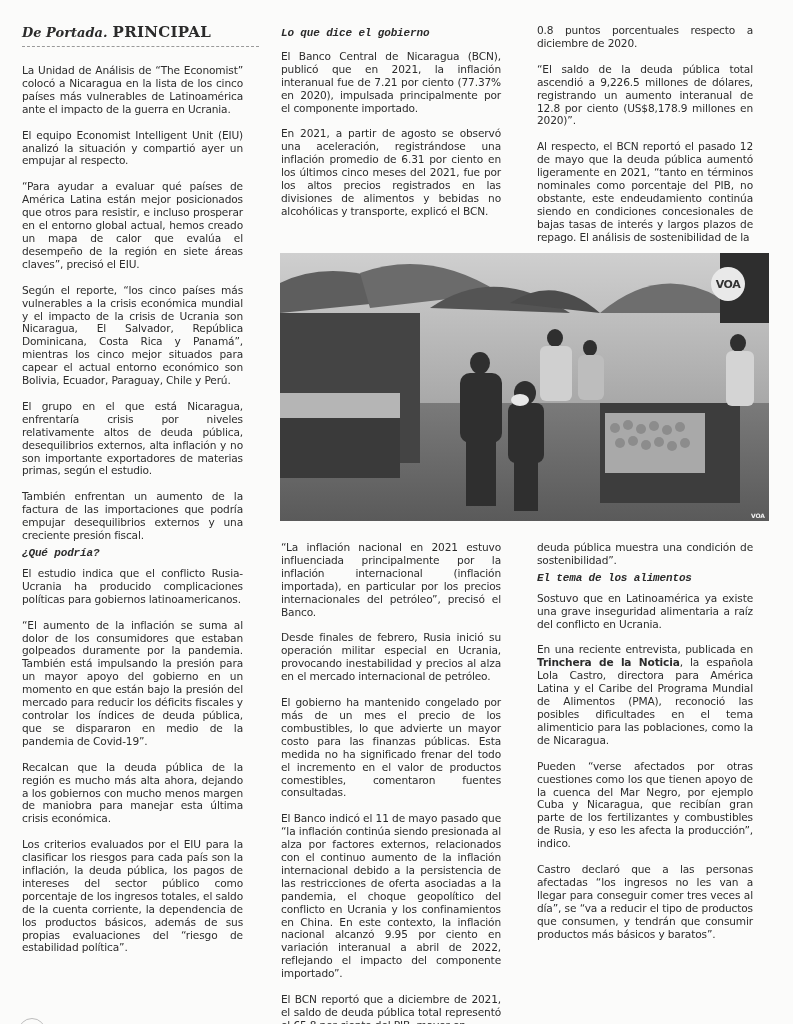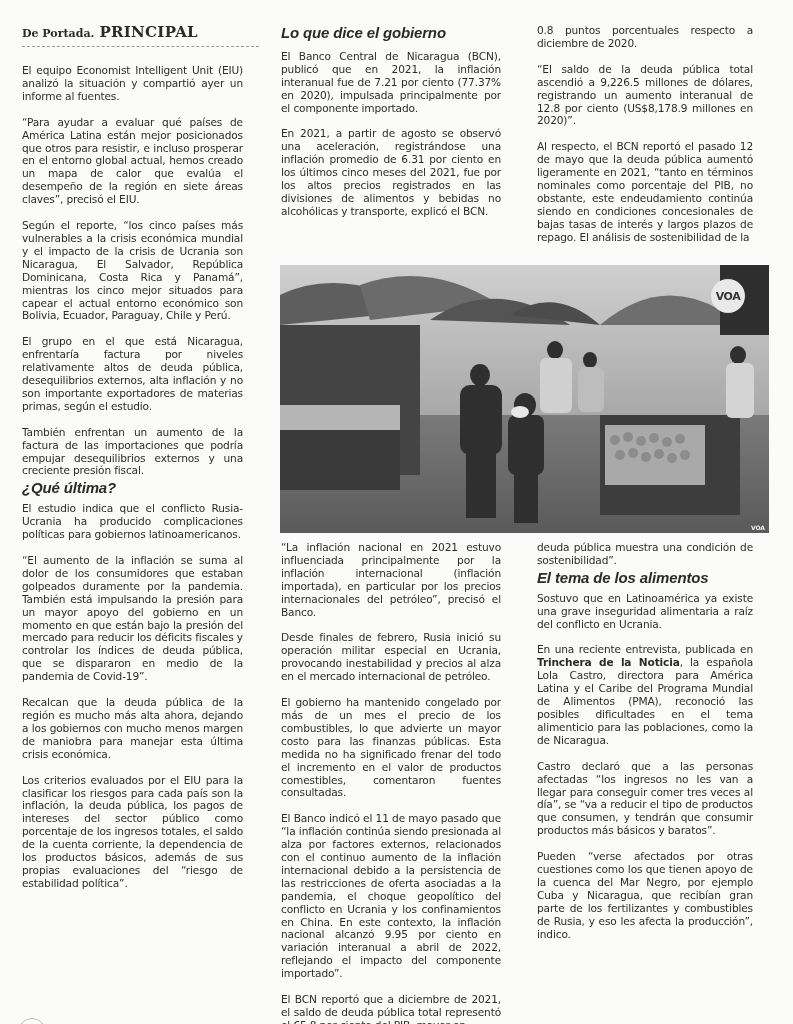--- a/index.html
+++ b/index.html
@@ -15,34 +15,34 @@
   .c1 { left: 22px; top: 64px; width: 237px; }
   .c2 { left: 281px; top: 57px; width: 236px; }
   .c3 { left: 537px; top: 10px; width: 232px; }
   .c2b { left: 281px; top: 541px; width: 236px; }
   .c3b { left: 537px; top: 541px; width: 232px; }
 
   .section-head {
     position: absolute; left: 22px; top: 22px; width: 238px;
     font-family: "DejaVu Serif", serif; color: #2b2b2b;
   }
-  .section-head .pre { font-size: 11px; font-weight: bold; }
+  .section-head .pre { font-size: 13px; font-style: italic; font-weight: bold; }
   .section-head .main { font-size: 15px; font-weight: bold; letter-spacing: 0.3px; }
   .section-rule { position: absolute; left: 22px; top: 46px; width: 237px; border-top: 1px dashed #9a9a9a; }
 
   .subhead {
-    font-family: Liberation Sans, sans-serif; font-style: italic; font-weight: bold;
-    font-size: 15px; margin: -4px 0 7px 0; color: #2b2b2b;
+    font-family: Liberation Mono, monospace; font-style: italic; font-weight: bold;
+    font-size: 11px; margin: -4px 0 7px 0; color: #2b2b2b;
   }
   .c2 .subhead { margin: -4px 0 10px 0; }
   strong.bold { font-weight: bold; }
 
   .photo {
     position: absolute; left: 280px; top: 253px; width: 489px; height: 268px;
-    background: #6a6a6a; overflow: hidden; margin-top: 12px;
+    background: #6a6a6a; overflow: hidden;
   }
   .photo svg { display: block; }
   .voa-badge {
     position: absolute; right: 24px; top: 14px; width: 34px; height: 34px; border-radius: 50%;
     background: #e9e9e9; color: #333; font-weight: bold; font-size: 11px;
     display: flex; align-items: center; justify-content: center; letter-spacing: -0.5px;
   }
   .voa-credit {
     position: absolute; right: 4px; bottom: 2px; color: #f2f2f2; font-size: 6px; font-weight: bold;
   }
@@ -56,26 +56,27 @@
 
 <div class="page">
 
   <div class="section-head">
     <span class="pre">De Portada.</span>
     <span class="main">PRINCIPAL</span>
   </div>
   <div class="section-rule"></div>
 
   <div class="col c1">
-    <p>El equipo Economist Intelligent Unit (EIU) analizó la situación y compartió ayer un informe al fuentes.</p>
+    <p>La Unidad de Análisis de “The Economist” colocó a Nicaragua en la lista de los cinco países más vulnerables de Latinoamérica ante el impacto de la guerra en Ucrania.</p>
+    <p>El equipo Economist Intelligent Unit (EIU) analizó la situación y compartió ayer un empujar al respecto.</p>
     <p>“Para ayudar a evaluar qué países de América Latina están mejor posicionados que otros para resistir, e incluso prosperar en el entorno global actual, hemos creado un mapa de calor que evalúa el desempeño de la región en siete áreas claves”, precisó el EIU.</p>
     <p>Según el reporte, “los cinco países más vulnerables a la crisis económica mundial y el impacto de la crisis de Ucrania son Nicaragua, El Salvador, República Dominicana, Costa Rica y Panamá”, mientras los cinco mejor situados para capear el actual entorno económico son Bolivia, Ecuador, Paraguay, Chile y Perú.</p>
-    <p>El grupo en el que está Nicaragua, enfrentaría factura por niveles relativamente altos de deuda pública, desequilibrios externos, alta inflación y no son importante exportadores de materias primas, según el estudio.</p>
+    <p>El grupo en el que está Nicaragua, enfrentaría crisis por niveles relativamente altos de deuda pública, desequilibrios externos, alta inflación y no son importante exportadores de materias primas, según el estudio.</p>
     <p style="margin-bottom:9px">También enfrentan un aumento de la factura de las importaciones que podría empujar desequilibrios externos y una creciente presión fiscal.</p>
-    <div class="subhead">¿Qué última?</div>
+    <div class="subhead">¿Qué podría?</div>
     <p>El estudio indica que el conflicto Rusia-Ucrania ha producido complicaciones políticas para gobiernos latinoamericanos.</p>
     <p>“El aumento de la inflación se suma al dolor de los consumidores que estaban golpeados duramente por la pandemia. También está impulsando la presión para un mayor apoyo del gobierno en un momento en que están bajo la presión del mercado para reducir los déficits fiscales y controlar los índices de deuda pública, que se dispararon en medio de la pandemia de Covid-19”.</p>
     <p>Recalcan que la deuda pública de la región es mucho más alta ahora, dejando a los gobiernos con mucho menos margen de maniobra para manejar esta última crisis económica.</p>
     <p>Los criterios evaluados por el EIU para la clasificar los riesgos para cada país son la inflación, la deuda pública, los pagos de intereses del sector público como porcentaje de los ingresos totales, el saldo de la cuenta corriente, la dependencia de los productos básicos, además de sus propias evaluaciones del “riesgo de estabilidad política”.</p>
   </div>
 
   <div class="col c2">
     <div class="subhead" style="margin-top:-30px">Lo que dice el gobierno</div>
     <p>El Banco Central de Nicaragua (BCN), publicó que en 2021, la inflación interanual fue de 7.21 por ciento (77.37% en 2020), impulsada principalmente por el componente importado.</p>
     <p>En 2021, a partir de agosto se observó una aceleración, registrándose una inflación promedio de 6.31 por ciento en los últimos cinco meses del 2021, fue por los altos precios registrados en las divisiones de alimentos y bebidas no alcohólicas y transporte, explicó el BCN.</p>
@@ -156,18 +157,18 @@
     <p>El gobierno ha mantenido congelado por más de un mes el precio de los combustibles, lo que advierte un mayor costo para las finanzas públicas. Esta medida no ha significado frenar del todo el incremento en el valor de productos comestibles, comentaron fuentes consultadas.</p>
     <p>El Banco indicó el 11 de mayo pasado que “la inflación continúa siendo presionada al alza por factores externos, relacionados con el continuo aumento de la inflación internacional debido a la persistencia de las restricciones de oferta asociadas a la pandemia, el choque geopolítico del conflicto en Ucrania y los confinamientos en China. En este contexto, la inflación nacional alcanzó 9.95 por ciento en variación interanual a abril de 2022, reflejando el impacto del componente importado”.</p>
     <p>El BCN reportó que a diciembre de 2021, el saldo de deuda pública total representó el 65.8 por ciento del PIB, mayor en</p>
   </div>
 
   <div class="col c3b">
     <p style="margin-bottom:9px">deuda pública muestra una condición de sostenibilidad”.</p>
     <div class="subhead">El tema de los alimentos</div>
     <p>Sostuvo que en Latinoamérica ya existe una grave inseguridad alimentaria a raíz del conflicto en Ucrania.</p>
     <p><span>En una reciente entrevista, publicada en </span><strong class="bold">Trinchera de la Noticia</strong><span>, la española Lola Castro, directora para América Latina y el Caribe del Programa Mundial de Alimentos (PMA), reconoció las posibles dificultades en el tema alimenticio para las poblaciones, como la de Nicaragua.</span></p>
+    <p>Pueden “verse afectados por otras cuestiones como los que tienen apoyo de la cuenca del Mar Negro, por ejemplo Cuba y Nicaragua, que recibían gran parte de los fertilizantes y combustibles de Rusia, y eso les afecta la producción”, indico.</p>
     <p>Castro declaró que a las personas afectadas “los ingresos no les van a llegar para conseguir comer tres veces al día”, se “va a reducir el tipo de productos que consumen, y tendrán que consumir productos más básicos y baratos”.</p>
-    <p>Pueden “verse afectados por otras cuestiones como los que tienen apoyo de la cuenca del Mar Negro, por ejemplo Cuba y Nicaragua, que recibían gran parte de los fertilizantes y combustibles de Rusia, y eso les afecta la producción”, indico.</p>
   </div>
 
   <div class="page-circle"></div>
 </div>
 
 </body></html>

